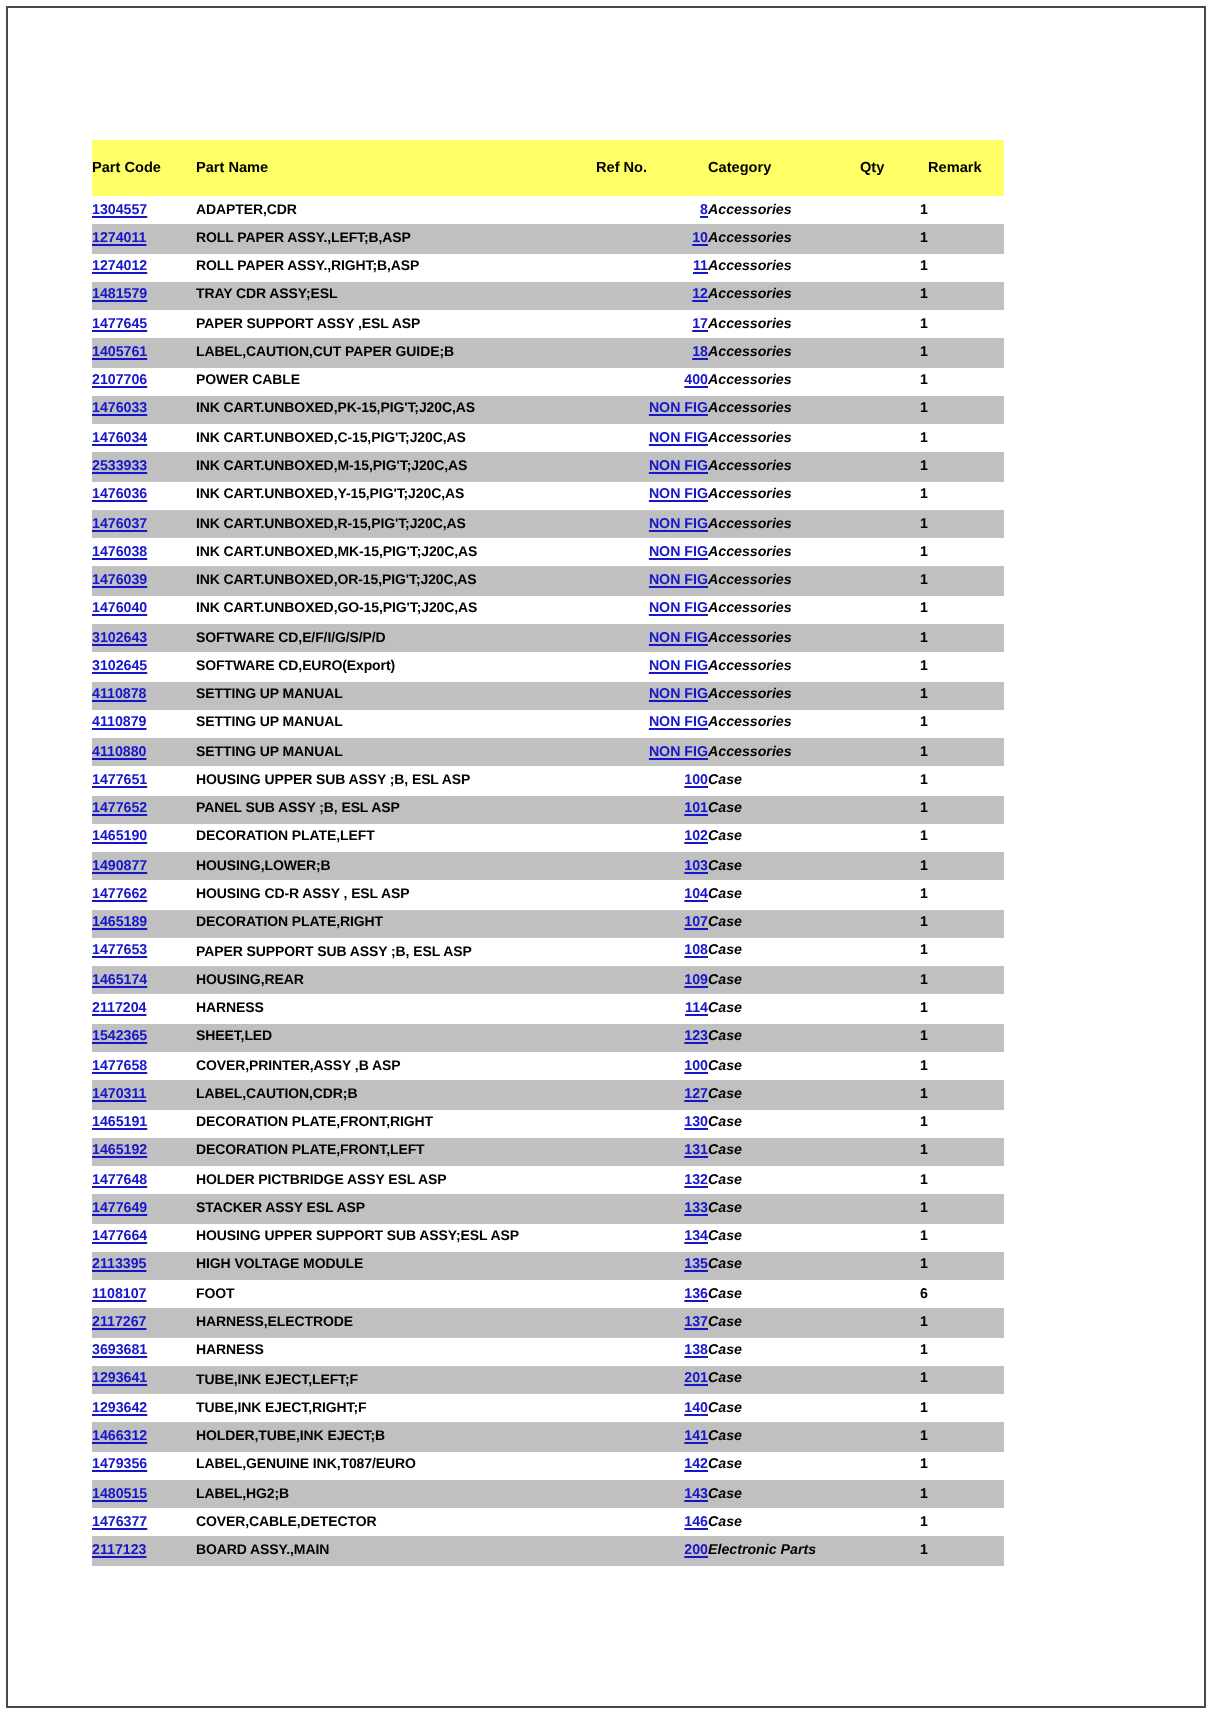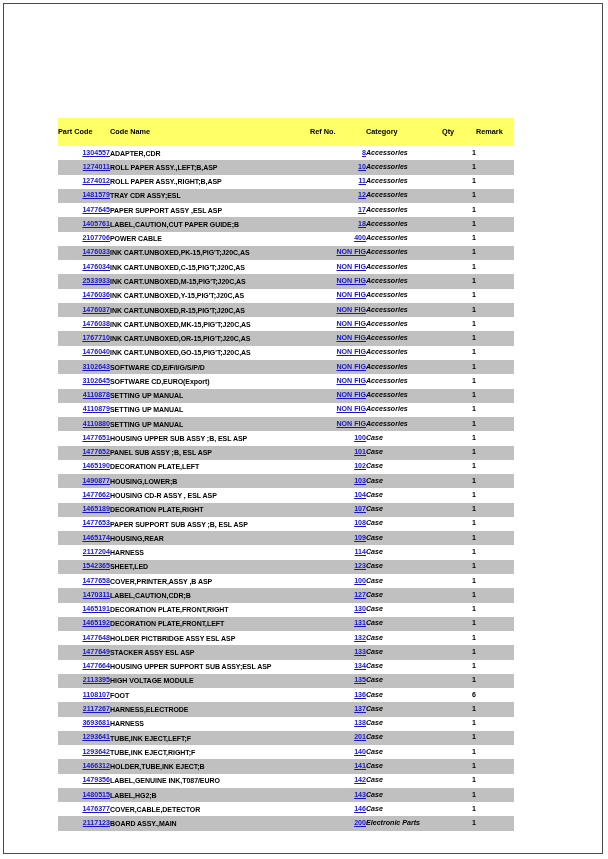--- a/index.html
+++ b/index.html
@@ -18,24 +18,23 @@
     left: 3px;
     top: 3px;
     width: 600px;
     height: 851px;
     background: #ffffff;
     border: 1px solid #4a4a4a;
     box-sizing: border-box;
   }
   #table-wrap {
     position: absolute;
-    left: 54px;
+    left: 42px;
     top: 66px;
     width: 456px;
-    margin-top: 48px;
   }
   table.parts {
     border-collapse: collapse;
     table-layout: fixed;
     width: 456px;
     font-size: 7.1px;
     line-height: 1;
   }
   table.parts td, table.parts th {
     padding: 0;
@@ -65,21 +64,21 @@
   th.h-ref    { text-align: right; padding-right: 5px; vertical-align: top; padding-top: 6px; }
   th.h-cat    { padding-left: 6px; vertical-align: top; padding-top: 6px; }
   th.h-qty    { text-align: right; padding-right: 4px; vertical-align: top; padding-top: 6px; }
   th.h-remark { padding-left: 6px; vertical-align: top; padding-top: 6px; }
 
   tbody tr { height: 14.28px; }
   tbody tr.alt td { background: #c0c0c0; }
   tbody tr td { background: #ffffff; }
 
   td.d-code {
-    text-align: right;
+    text-align: left;
     padding-left: 4px;
   }
   td.d-code a, td.d-ref a {
     color: #1515cd;
     text-decoration: underline;
     font-weight: bold;
     cursor: pointer;
   }
   td.d-name {
     padding-left: 5px;
@@ -121,21 +120,21 @@
         <col class="c-code">
           <col class="c-name">
           <col class="c-ref">
         <col class="c-cat">
           <col class="c-qty">
           <col class="c-remark">
       </colgroup>
       <thead>
         <tr class="head-row">
           <th class="h-code">Part Code</th>
-          <th class="h-name">Code Name</th>
+          <th class="h-name">Part Name</th>
           <th class="h-ref">Ref No.</th>
           <th class="h-cat">Category</th>
           <th class="h-qty">Qty</th>
           <th class="h-remark">Remark</th>
         </tr>
       </thead>
       <tbody id="parts-body">
           <tr>
             <td class="d-code"><a>1304557</a></td>
             <td class="d-name">ADAPTER,CDR</td>
@@ -234,21 +233,21 @@
           </tr>
           <tr>
             <td class="d-code"><a>1476038</a></td>
             <td class="d-name">INK CART.UNBOXED,MK-15,PIG'T;J20C,AS</td>
             <td class="d-ref"><a>NON FIG</a></td>
             <td class="d-cat">Accessories</td>
             <td class="d-qty">1</td>
             <td class="d-remark"></td>
           </tr>
           <tr class="alt">
-            <td class="d-code"><a>1767710</a></td>
+            <td class="d-code"><a>1476039</a></td>
             <td class="d-name">INK CART.UNBOXED,OR-15,PIG'T;J20C,AS</td>
             <td class="d-ref"><a>NON FIG</a></td>
             <td class="d-cat">Accessories</td>
             <td class="d-qty">1</td>
             <td class="d-remark"></td>
           </tr>
           <tr>
             <td class="d-code"><a>1476040</a></td>
             <td class="d-name">INK CART.UNBOXED,GO-15,PIG'T;J20C,AS</td>
             <td class="d-ref"><a>NON FIG</a></td>

